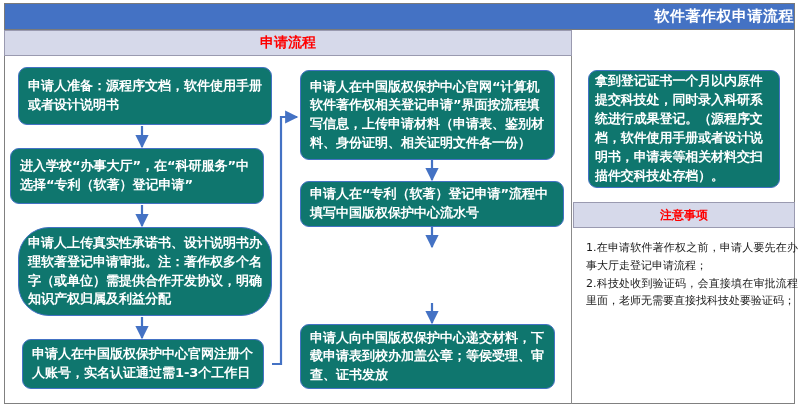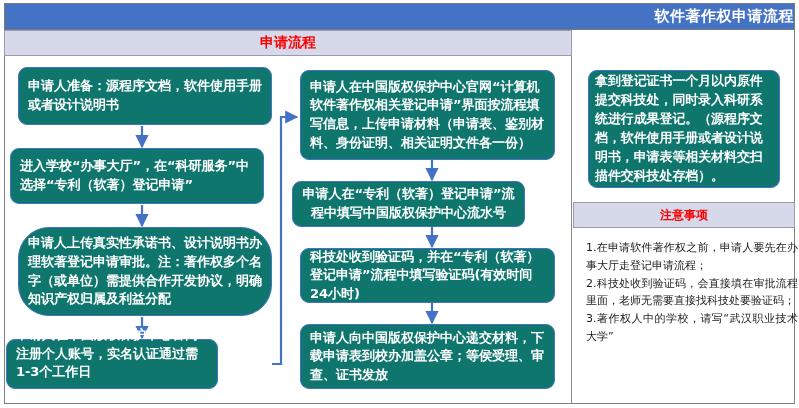--- a/index.html
+++ b/index.html
@@ -178,43 +178,39 @@
 
   <div class="pbox" style="left:18px; top:67px; width:254px; height:58px;">
     <span>申请人准备：源程序文档，软件使用手册或者设计说明书</span>
   </div>
   <div class="pbox" style="left:10px; top:148px; width:254px; height:56px;">
     <span>进入学校“办事大厅”，在“科研服务”中选择“专利（软著）登记申请”</span>
   </div>
   <div class="pbox" style="left:18px; top:227px; width:254px; height:89px;border-radius:31px;">
     <span>申请人上传真实性承诺书、设计说明书办理软著登记申请审批。注：著作权多个名字（或单位）需提供合作开发协议，明确知识产权归属及利益分配</span>
   </div>
-  <div class="pbox" style="left:6px; top:339px; width:212px; height:50px;align-items:flex-end;">
+  <div class="pbox" style="left:22px; top:339px; width:242px; height:50px;">
     <span>申请人在中国版权保护中心官网注册个人账号，实名认证通过需1-3个工作日</span>
   </div>
 
   <div class="pbox" style="left:300px; top:70px; width:255px; height:90px;">
     <span>申请人在中国版权保护中心官网“计算机软件著作权相关登记申请”界面按流程填写信息，上传申请材料（申请表、鉴别材料、身份证明、相关证明文件各一份）</span>
   </div>
-  <div class="pbox" style="left:292px; top:181px; width:233px; height:46px;text-align:center;">
+  <div class="pbox" style="left:300px; top:181px; width:264px; height:46px;">
     <span>申请人在“专利（软著）登记申请”流程中填写中国版权保护中心流水号</span>
-  </div>
-  <div class="pbox" style="left:300px; top:248px; width:255px; height:55px;">
-    <span>科技处收到验证码，并在“专利（软著）登记申请”流程中填写验证码(有效时间24小时)</span>
   </div>
   <div class="pbox" style="left:300px; top:324px; width:255px; height:65px;">
     <span>申请人向中国版权保护中心递交材料，下载申请表到校办加盖公章；等侯受理、审查、证书发放</span>
   </div>
 
   <div class="pbox" style="left:588px; top:70px; width:192px; height:118px; font-size:13px; line-height:1.45;padding-left:6px;">
     <span>拿到登记证书一个月以内原件提交科技处，同时录入科研系统进行成果登记。（源程序文档，软件使用手册或者设计说明书，申请表等相关材料交扫描件交科技处存档）。</span>
   </div>
 
   <div class="notes-head">
     <span>注意事项</span>
   </div>
   <div class="notes-body">
     <div>1.在申请软件著作权之前，申请人要先在办事大厅走登记申请流程；</div>
     <div>2.科技处收到验证码，会直接填在审批流程里面，老师无需要直接找科技处要验证码；</div>
-    <div>3.著作权人中的学校，请写“武汉职业技术大学”</div>
   </div>
 
 </div>
 
 </body></html>

